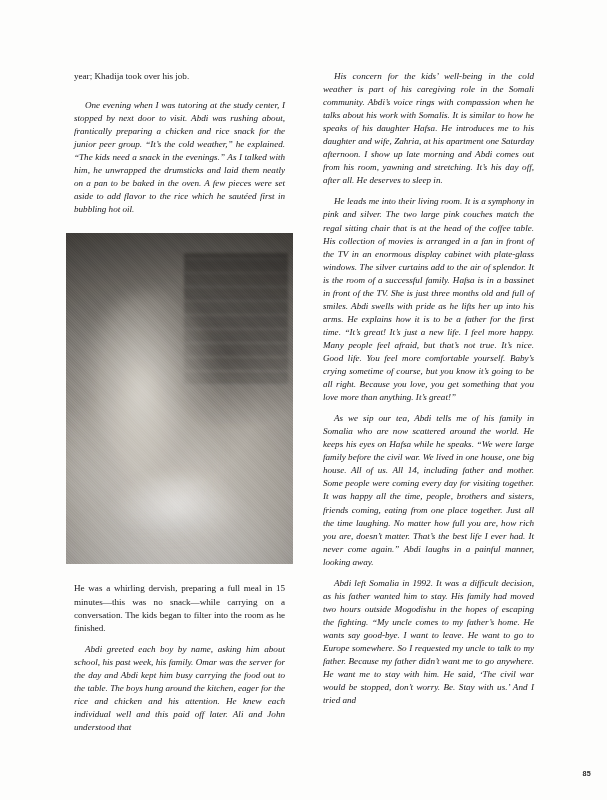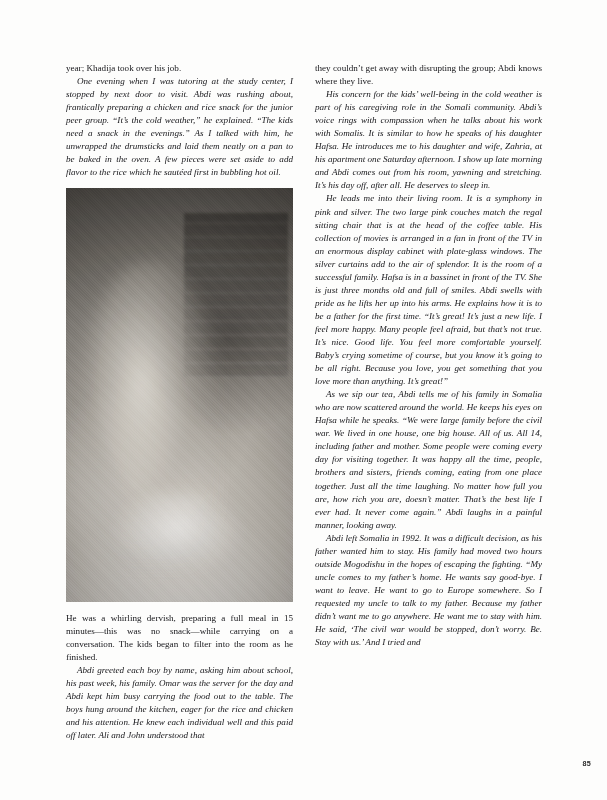--- a/index.html
+++ b/index.html
@@ -29,21 +29,21 @@
   }
   .col {
     width: 227px;
     position: relative;
   }
   .col-left {
     display: flex;
     flex-direction: column;
   }
   p {
-    margin: 0;
+    margin: 8px;
     font-size: 9.1px;
     line-height: 13.05px;
     text-align: justify;
     text-justify: inter-word;
     hyphens: auto;
     color: #16161a;
   }
   p.indent {
     text-indent: 11px;
     font-style: italic;
@@ -107,21 +107,21 @@
     inset: 0;
     background-image:
       repeating-linear-gradient(45deg, rgba(255,255,255,0.035) 0px, rgba(255,255,255,0.035) 1px, rgba(0,0,0,0.035) 1px, rgba(0,0,0,0.035) 2px);
     mix-blend-mode: overlay;
   }
   .caption-block p + p { margin-top: 0; }
   .col-right p + p { margin-top: 0; }
   .page-number {
     position: absolute;
     right: 16px;
-    bottom: 32px;
+    bottom: 22px;
     font-size: 7.2px;
     font-family: "Liberation Sans", sans-serif;
     font-weight: bold;
     color: #2a2a2a;
     letter-spacing: 0.2px;
   }
 </style>
 </head>
 <body>
 
@@ -142,21 +142,20 @@
         <div class="grain"></div>
       </div>
 
       <div class="caption-block">
         <p>He was a whirling dervish, preparing a full meal in 15 minutes—this was no snack—while carrying on a conversation. The kids began to filter into the room as he finished.</p>
         <p class="indent">Abdi greeted each boy by name, asking him about school, his past week, his family. Omar was the server for the day and Abdi kept him busy carrying the food out to the table. The boys hung around the kitchen, eager for the rice and chicken and his attention. He knew each individual well and this paid off later. Ali and John understood that</p>
       </div>
     </div>
 
     <div class="col col-right">
-      <p>they couldn’t get away with disrupting the group; Abdi knows where they live.</p>
       <p class="indent">His concern for the kids’ well-being in the cold weather is part of his caregiving role in the Somali community. Abdi’s voice rings with compassion when he talks about his work with Somalis. It is similar to how he speaks of his daughter Hafsa. He introduces me to his daughter and wife, Zahria, at his apartment one Saturday afternoon. I show up late morning and Abdi comes out from his room, yawning and stretching. It’s his day off, after all. He deserves to sleep in.</p>
       <p class="indent">He leads me into their living room. It is a symphony in pink and silver. The two large pink couches match the regal sitting chair that is at the head of the coffee table. His collection of movies is arranged in a fan in front of the TV in an enormous display cabinet with plate-glass windows. The silver curtains add to the air of splendor. It is the room of a successful family. Hafsa is in a bassinet in front of the TV. She is just three months old and full of smiles. Abdi swells with pride as he lifts her up into his arms. He explains how it is to be a father for the first time. “It’s great! It’s just a new life. I feel more happy. Many people feel afraid, but that’s not true. It’s nice. Good life. You feel more comfortable yourself. Baby’s crying sometime of course, but you know it’s going to be all right. Because you love, you get something that you love more than anything. It’s great!”</p>
       <p class="indent">As we sip our tea, Abdi tells me of his family in Somalia who are now scattered around the world. He keeps his eyes on Hafsa while he speaks. “We were large family before the civil war. We lived in one house, one big house. All of us. All 14, including father and mother. Some people were coming every day for visiting together. It was happy all the time, people, brothers and sisters, friends coming, eating from one place together. Just all the time laughing. No matter how full you are, how rich you are, doesn’t matter. That’s the best life I ever had. It never come again.” Abdi laughs in a painful manner, looking away.</p>
       <p class="indent">Abdi left Somalia in 1992. It was a difficult decision, as his father wanted him to stay. His family had moved two hours outside Mogodishu in the hopes of escaping the fighting. “My uncle comes to my father’s home. He wants say good-bye. I want to leave. He want to go to Europe somewhere. So I requested my uncle to talk to my father. Because my father didn’t want me to go anywhere. He want me to stay with him. He said, ‘The civil war would be stopped, don’t worry. Be. Stay with us.’ And I tried and</p>
     </div>
 
   </div>
 
   <div class="page-number">85</div>
 

